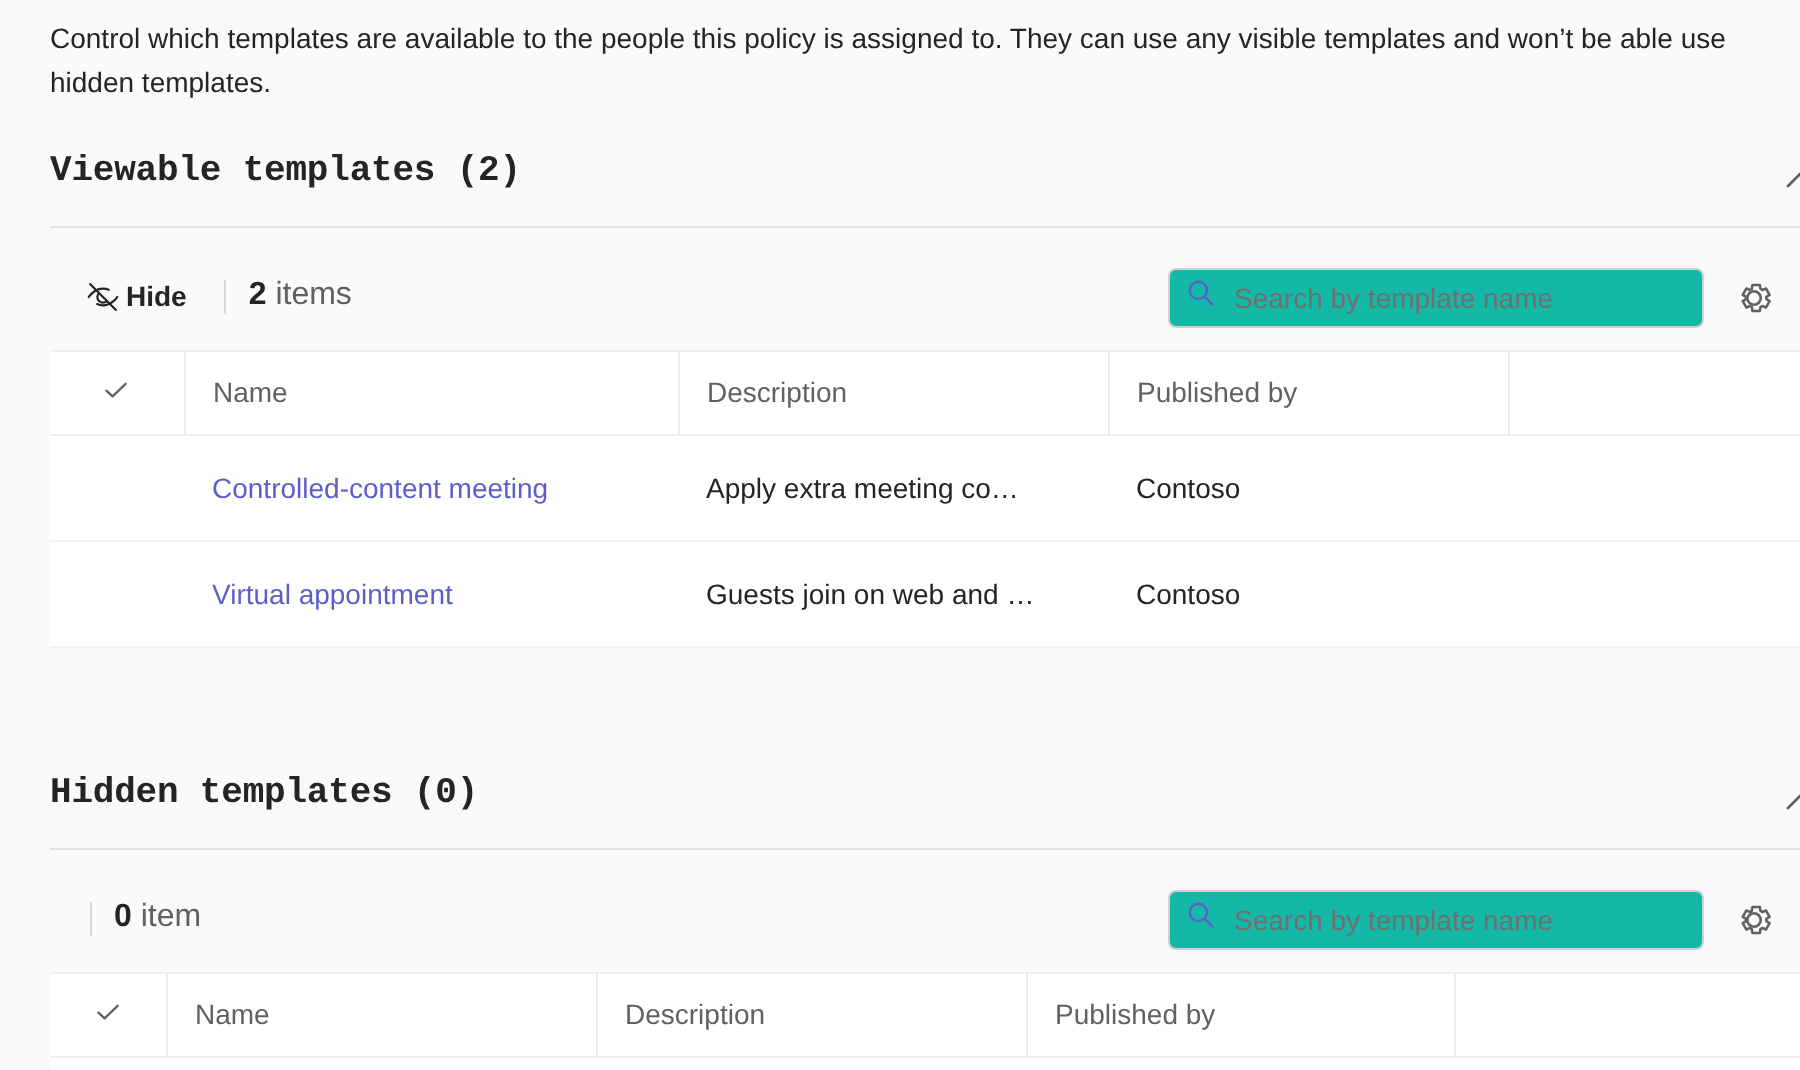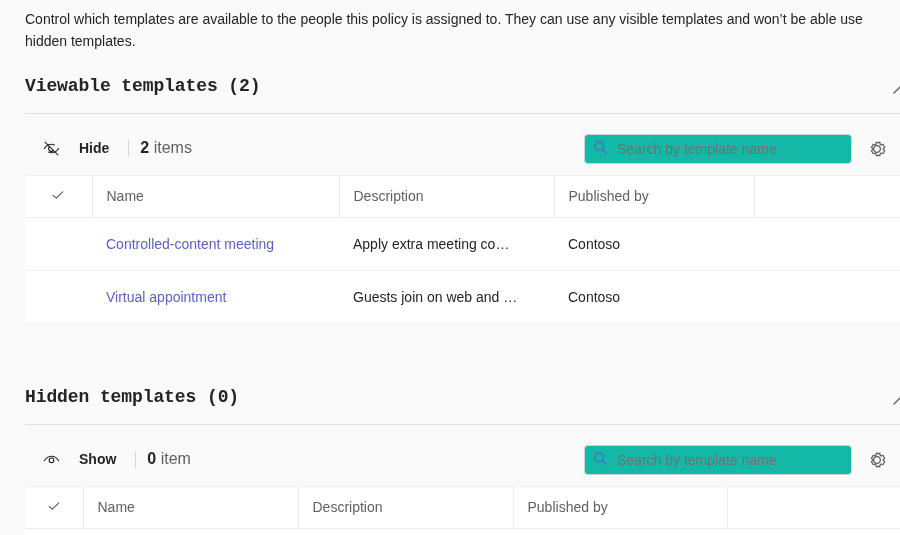--- a/index.html
+++ b/index.html
@@ -91,21 +91,21 @@
     position: absolute;
     left: 9px;
     top: 0;
     height: 54px;
     display: flex;
     align-items: center;
   }
   .cmd-btn {
     display: flex;
     align-items: center;
-    gap: 18px;
+    gap: 2px;
     padding: 5px 8px;
     border-radius: 4px;
     background: transparent;
     border: none;
     cursor: pointer;
     font-family: inherit;
   }
   .cmd-btn .label {
     font-size: 14px;
     font-weight: 600;
@@ -339,29 +339,20 @@
       <svg width="32" height="32" viewBox="0 0 32 32" aria-hidden="true">
         <path d="M10 19 L16 13 L22 19" fill="none" stroke="#616161" stroke-width="1.4" stroke-linecap="round" stroke-linejoin="round"></path>
       </svg>
     </div>
   </div>
 
   <div class="card" style="left:25px; top:432px; width:875px; height:103px;">
 
     <div class="toolbar">
       <div class="tb-left">
-        <button class="cmd-btn">
-          <span class="tick">
-            <svg width="19" height="19" viewBox="0 0 20 20" aria-hidden="true">
-              <path d="M2.5 11.4s2.8-4.9 7.5-4.9 7.5 4.9 7.5 4.9" fill="none" stroke="#242424" stroke-width="1.15" stroke-linecap="round"></path>
-              <circle cx="10" cy="10.9" r="2.5" fill="none" stroke="#242424" stroke-width="1.15"></circle>
-            </svg>
-          </span>
-          <span class="label">Show</span>
-        </button>
         <span class="tb-sep"></span>
         <span class="count">
           <b>0</b> <span>item</span>
         </span>
       </div>
 
       <div class="search-wrap" style="left:559px; width:268px;">
         <span class="s-icon">
           <svg width="15" height="15" viewBox="0 0 16 16" aria-hidden="true">
             <circle cx="6.6" cy="6.6" r="4.6" fill="none" stroke="#5b5fc7" stroke-width="1.25"></circle>

